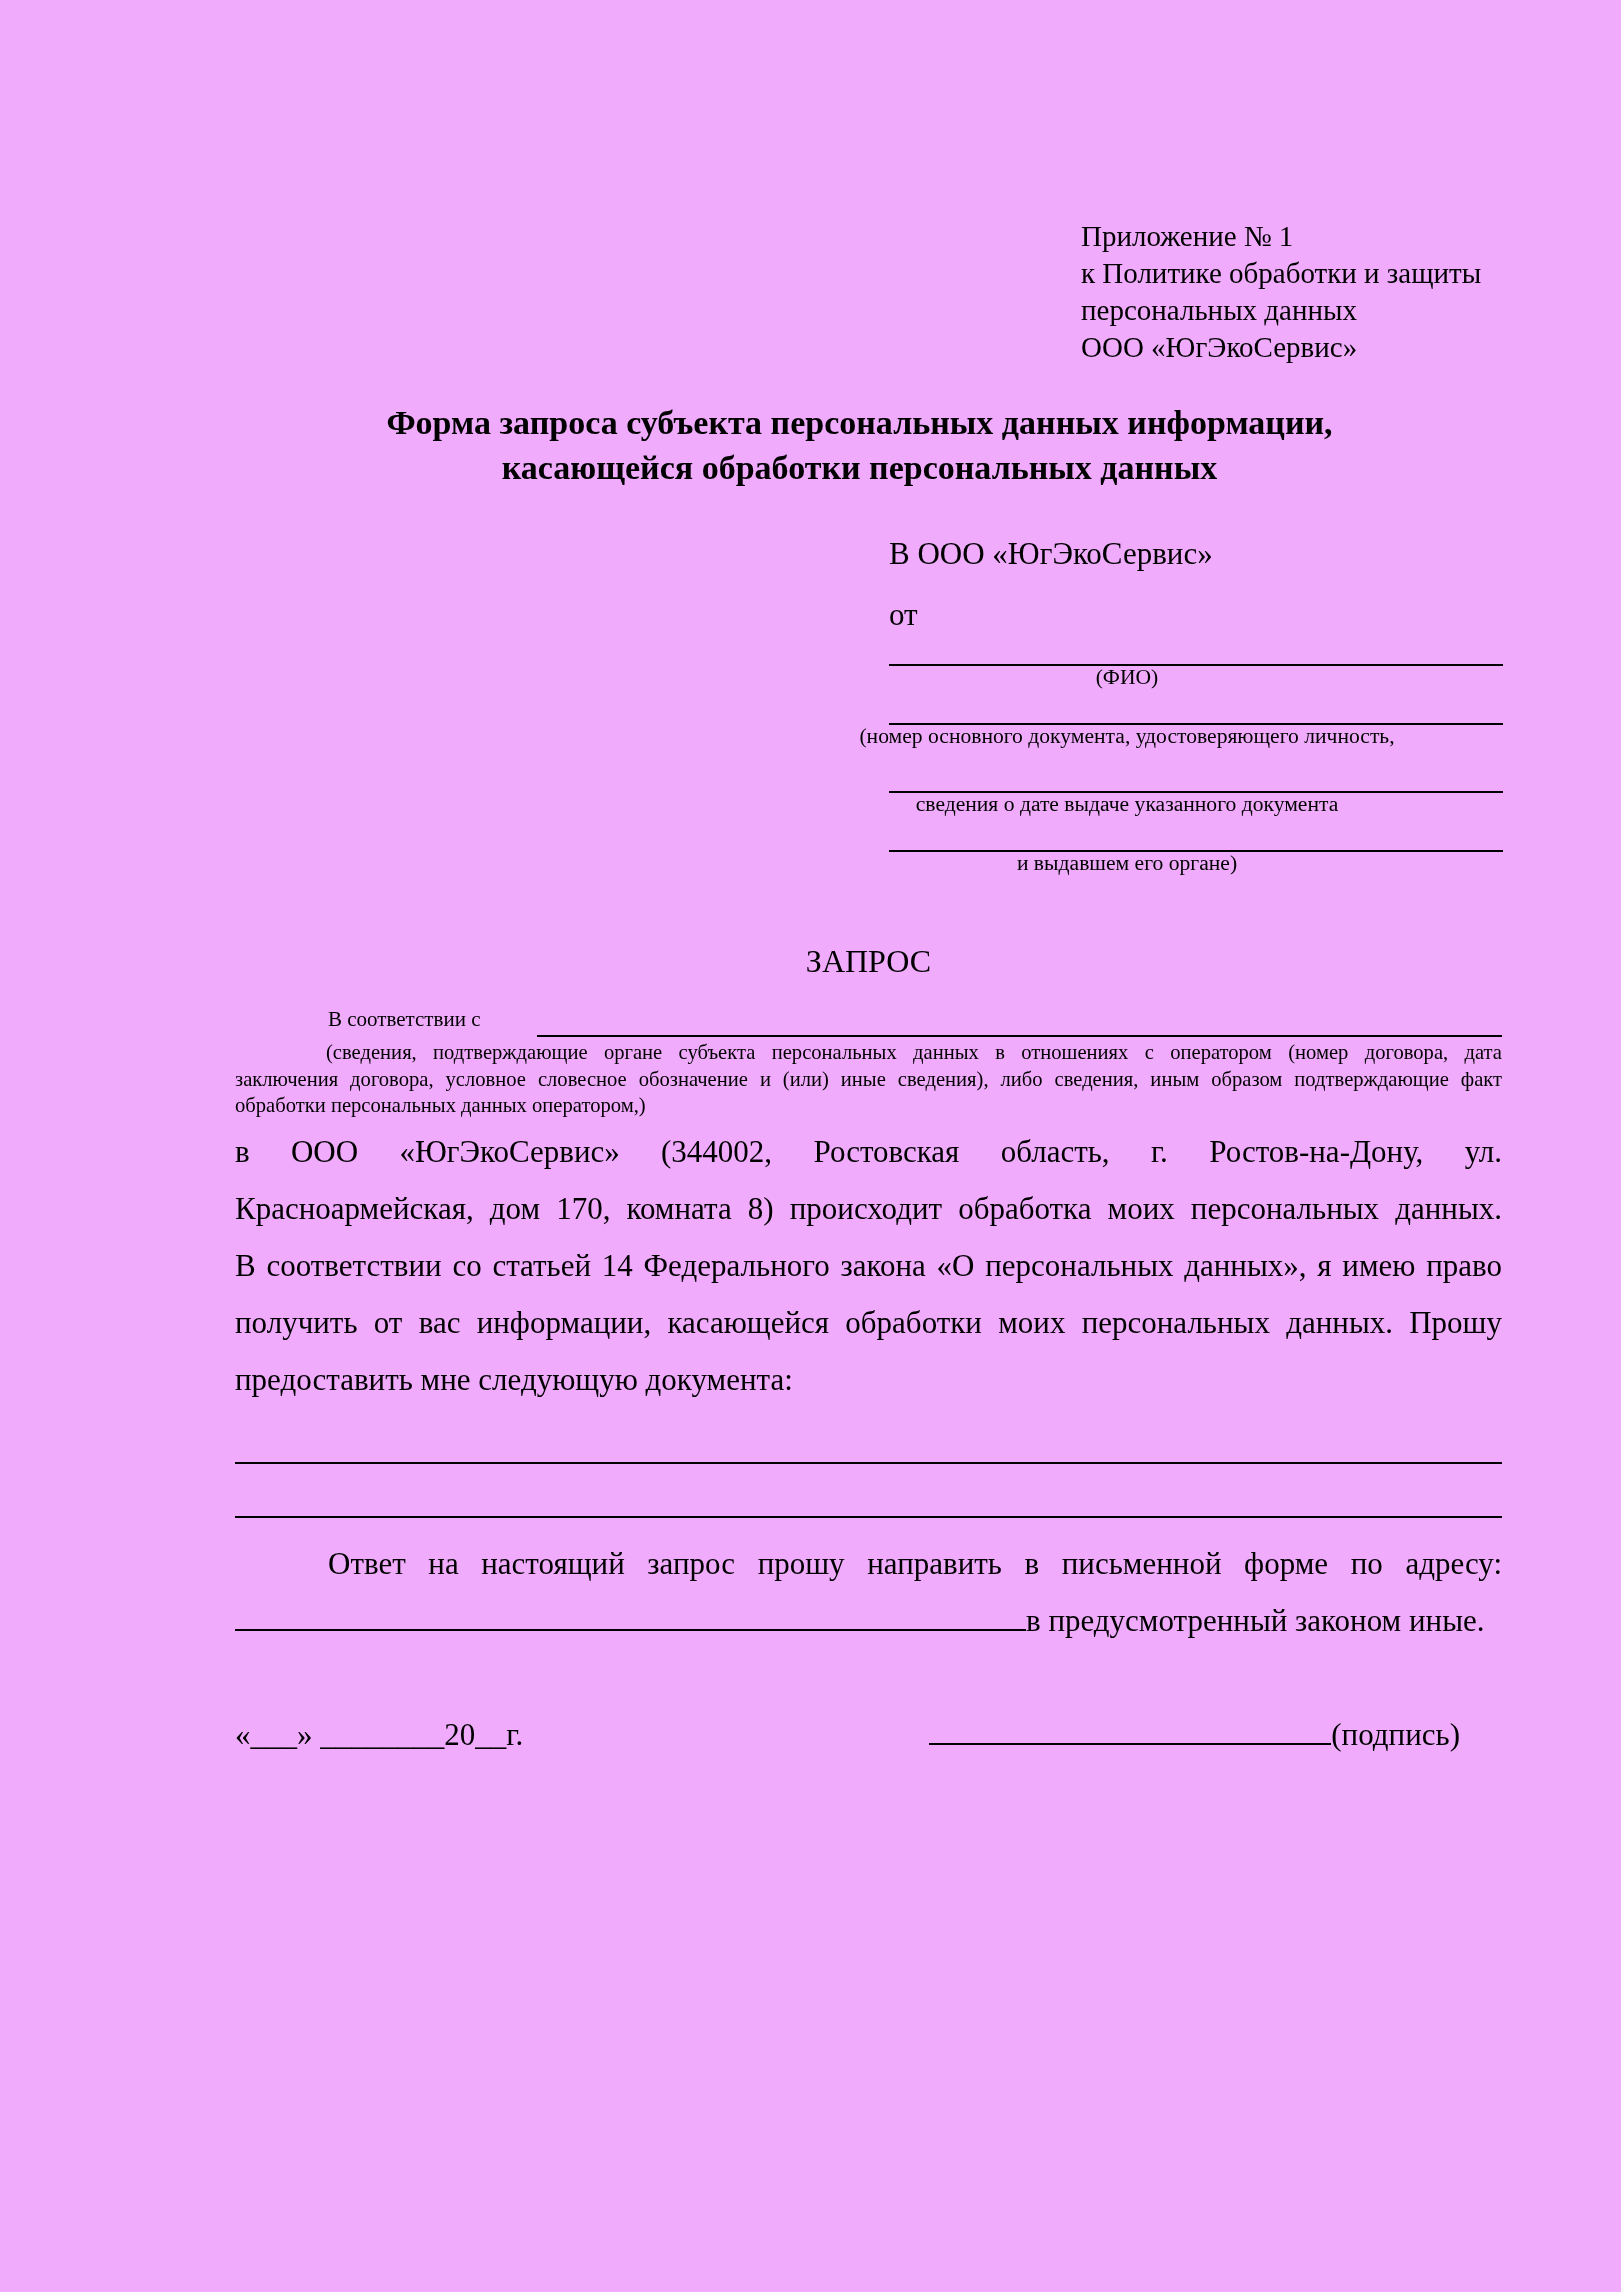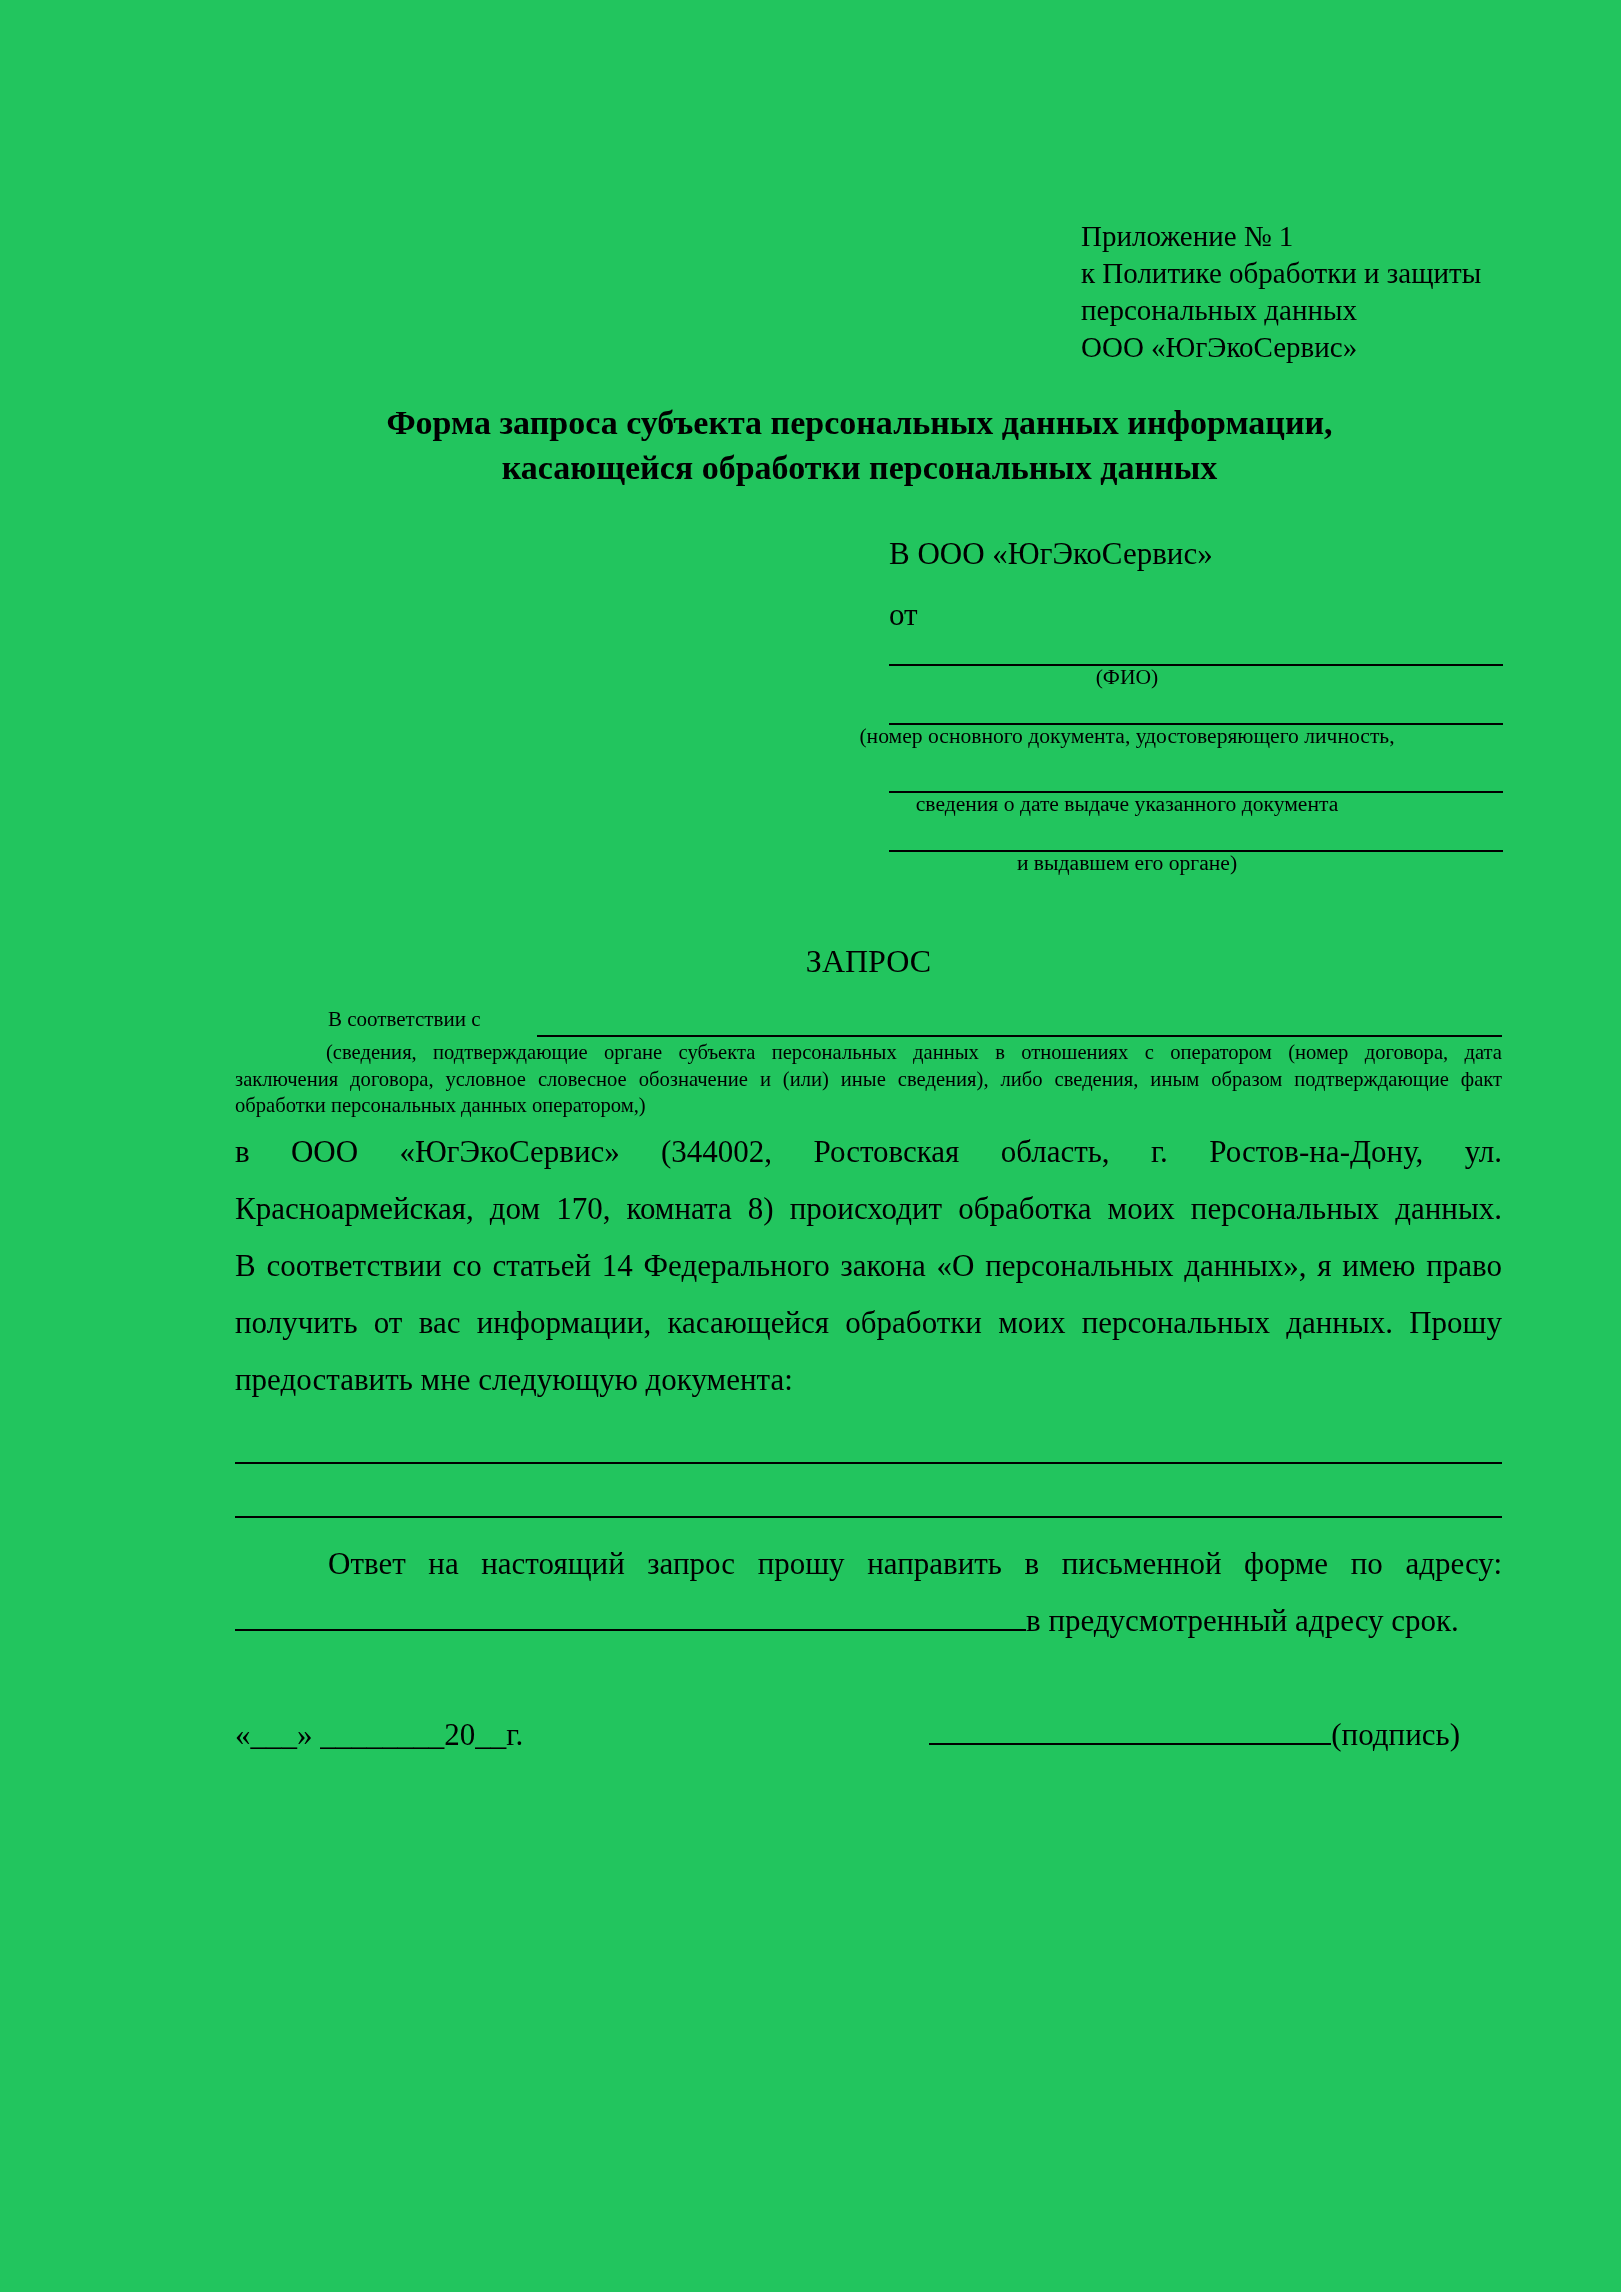--- a/index.html
+++ b/index.html
@@ -1,21 +1,21 @@
 <!DOCTYPE html>
 <html><head>
 <meta charset="utf-8">
 <style>
   * { margin: 0; padding: 0; box-sizing: border-box; }
   html, body { background: #ffffff; }
   .page {
     position: relative;
     width: 1621px;
     height: 2293px;
-    background: #22c55e;
+    background: #f0abfc;
     color: #000000;
     font-family: "Liberation Serif", "DejaVu Serif", serif;
     overflow: hidden;
   }
   .appendix {
     position: absolute;
     left: 1081px;
     top: 218px;
     font-size: 29px;
     line-height: 37px;
@@ -188,21 +188,21 @@
   </div>
 
   <div class="blanks">
     <div class="blank-1"></div>
     <div class="blank-2"></div>
   </div>
 
   <div class="answer">
     <div class="answer-l1">Ответ на настоящий запрос прошу направить в письменной форме по адресу:</div>
     <div class="answer-l2">
-      <span class="inline-blank address-blank"></span><span>в предусмотренный адресу срок.</span>
+      <span class="inline-blank address-blank"></span><span>в предусмотренный законом иные.</span>
     </div>
   </div>
 
   <div class="footer-row">
     <span>«___» ________20__г.</span>
     <span class="sig-group">
       <span class="inline-blank sig-blank"></span><span>(подпись)</span>
     </span>
   </div>
 

